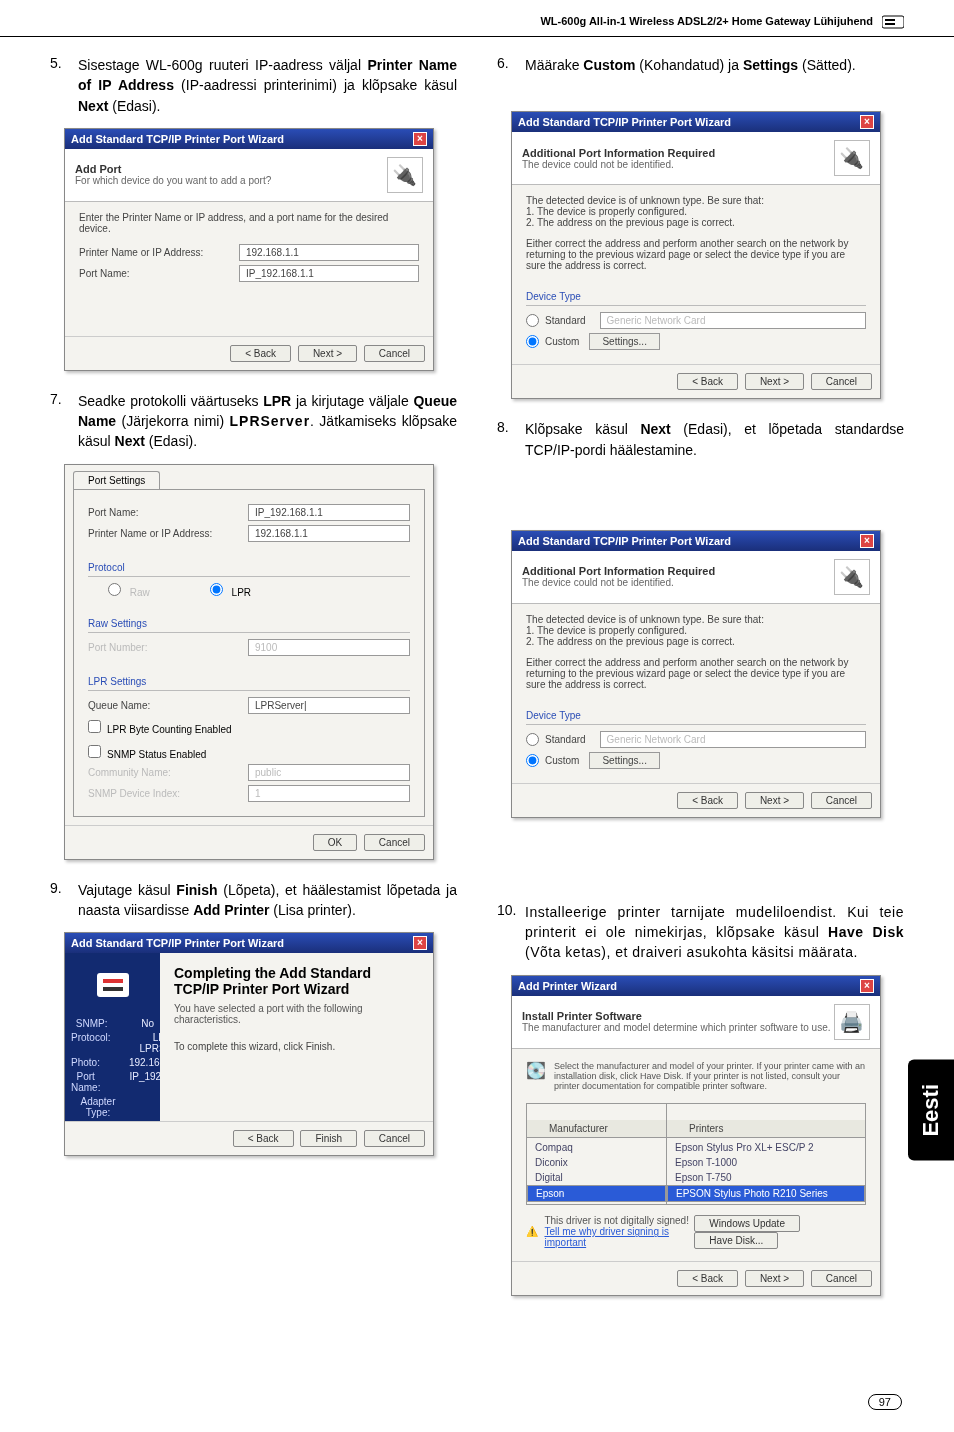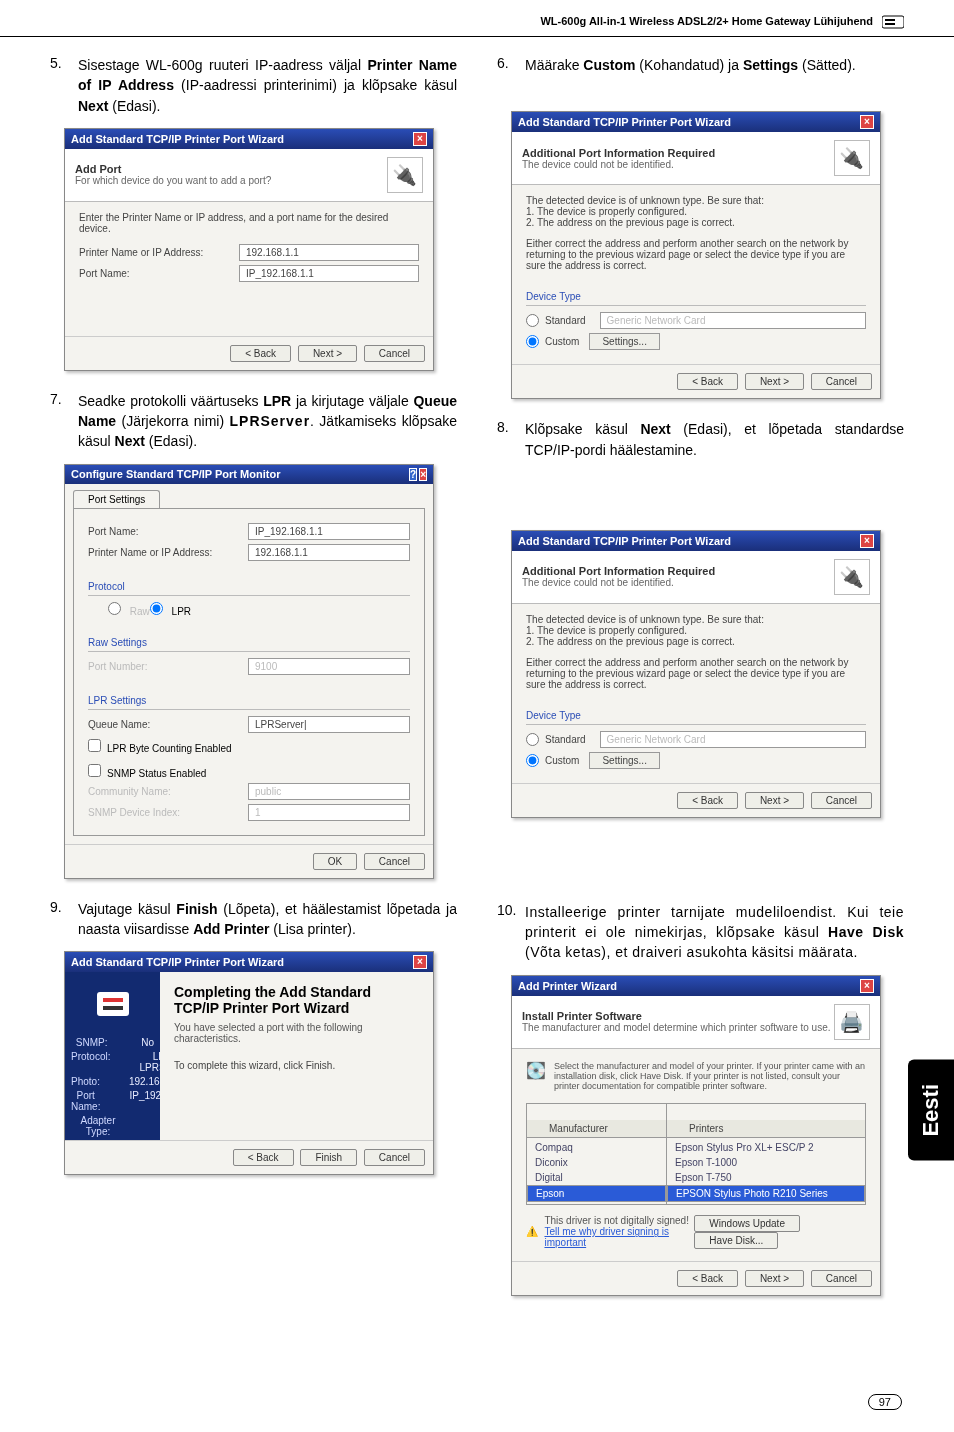--- a/index.html
+++ b/index.html
@@ -223,37 +223,33 @@
     </div>
 
     <div class="step">
       <div class="step-num">7.</div>
       <div class="step-text">
         <span>Seadke protokolli väärtuseks </span><b>LPR</b><span> ja kirjutage väljale </span><b>Queue Name</b><span> (Järjekorra nimi) </span><b style="letter-spacing:1px">LPRServer</b><span>. Jätkamiseks klõpsake käsul </span><b>Next</b><span> (Edasi).</span>
       </div>
     </div>
 
     <div class="dlg">
-      <div class="dlg-titlebar">
-        <span>Configure Standard TCP/IP Port Monitor</span>
-        <span><span class="dlg-close" style="background:#36c;margin-right:2px">?</span><span class="dlg-close">×</span></span>
-      </div>
       <div class="cfg-tabbar"><span class="cfg-tab">Port Settings</span></div>
       <div class="cfg-panel">
         <div class="field-row">
             <div class="field-label">Port Name:</div>
             <input class="field-input" value="IP_192.168.1.1" style="">
           </div>
         <div class="field-row">
             <div class="field-label">Printer Name or IP Address:</div>
             <input class="field-input" value="192.168.1.1" style="">
           </div>
         <div class="sect-head">Protocol</div>
           <div class="hr"></div>
-        <div style="display:flex;padding-left:20px">
+        <div style="display:flex;gap:60px;padding-left:20px">
           <label><input type="radio" class="chk" style=""> <span class="dim">Raw</span></label>
           <label><input type="radio" class="chk" checked="" style=""> <span>LPR</span></label>
         </div>
         <div class="sect-head">Raw Settings</div>
           <div class="hr"></div>
         <div class="field-row">
             <div class="field-label dim">Port Number:</div>
             <input class="field-input dim" disabled="" value="9100" style="">
           </div>
         <div class="sect-head">LPR Settings</div>

